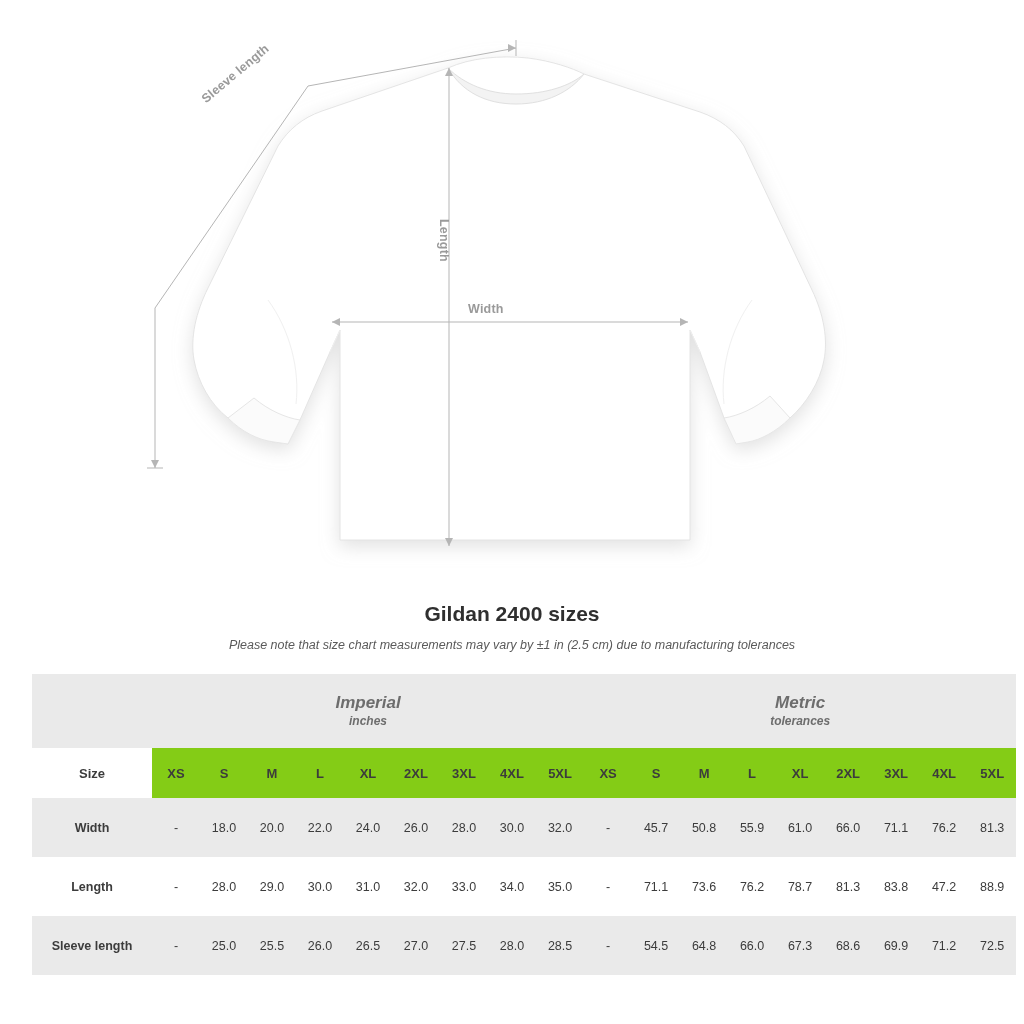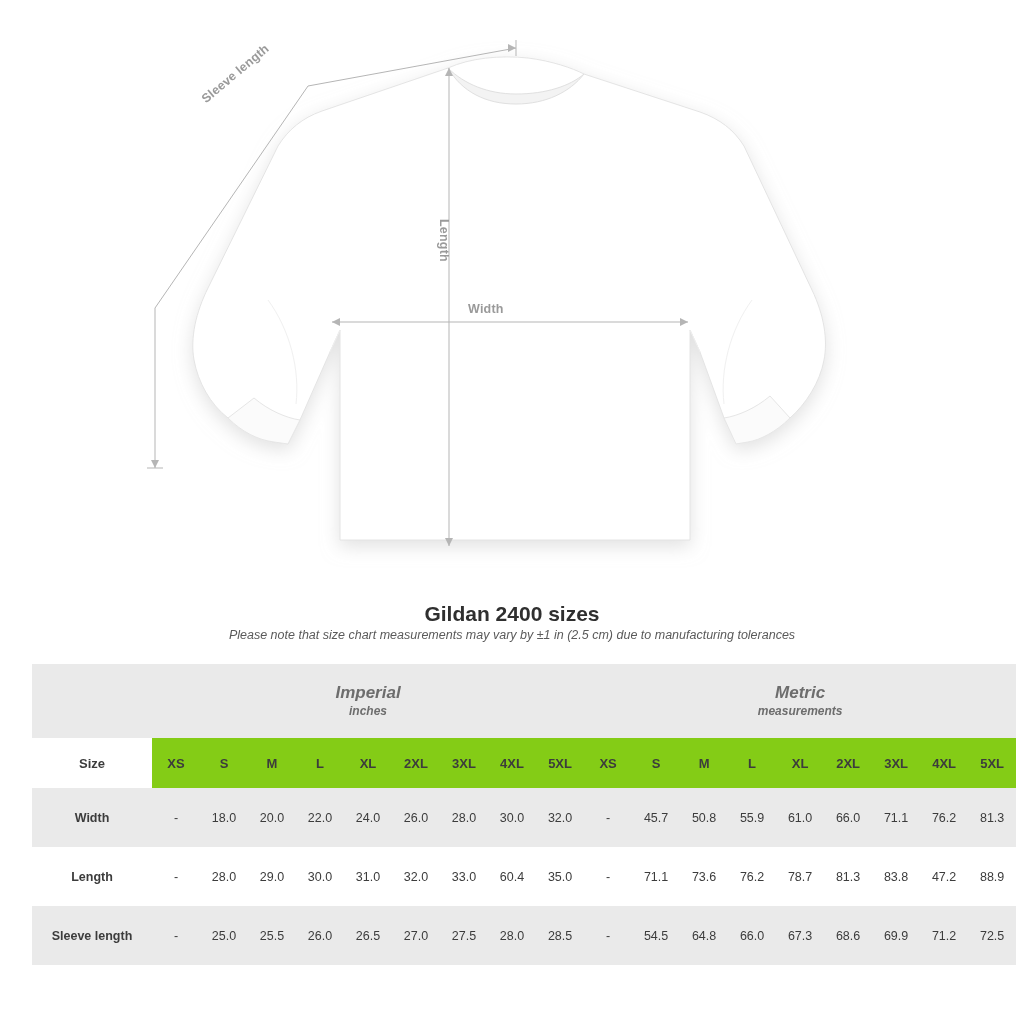--- a/index.html
+++ b/index.html
@@ -60,21 +60,21 @@
 
   
   .title-block {
     text-align: center;
     margin-top: 22px;
   }
   .chart-title {
     font-size: 21px;
     font-weight: bold;
     color: #2f2f2f;
-    margin: 0 0 2px 0;
+    margin: 0 0 12px 0;
   }
   .chart-note {
     font-size: 12.5px;
     font-style: italic;
     color: #5a5a5a;
     margin: 0;
   }
 
   
   .table-wrap {
@@ -259,21 +259,21 @@
 
       <tbody>
           <tr class="unit-row">
         <th></th>
         <th colspan="9">
           <div class="unit-name">Imperial</div>
           <div class="unit-sub">inches</div>
         </th>
         <th colspan="9">
           <div class="unit-name">Metric</div>
-          <div class="unit-sub">measurements</div>
+          <div class="unit-sub">tolerances</div>
         </th>
       </tr>
 
       <tr class="head-row">
         <th class="rowlabel">Size</th>
         <th>XS</th>
         <th>S</th>
         <th>M</th>
         <th>L</th>
         <th>XL</th>
@@ -316,21 +316,21 @@
 
       <tr class="data-row plain">
         <td class="rowlabel">Length</td>
         <td>-</td>
         <td>28.0</td>
         <td>29.0</td>
         <td>30.0</td>
         <td>31.0</td>
         <td>32.0</td>
         <td>33.0</td>
-        <td>60.4</td>
+        <td>34.0</td>
         <td>35.0</td>
         <td>-</td>
         <td>71.1</td>
         <td>73.6</td>
         <td>76.2</td>
         <td>78.7</td>
         <td>81.3</td>
         <td>83.8</td>
         <td>47.2</td>
         <td>88.9</td>

